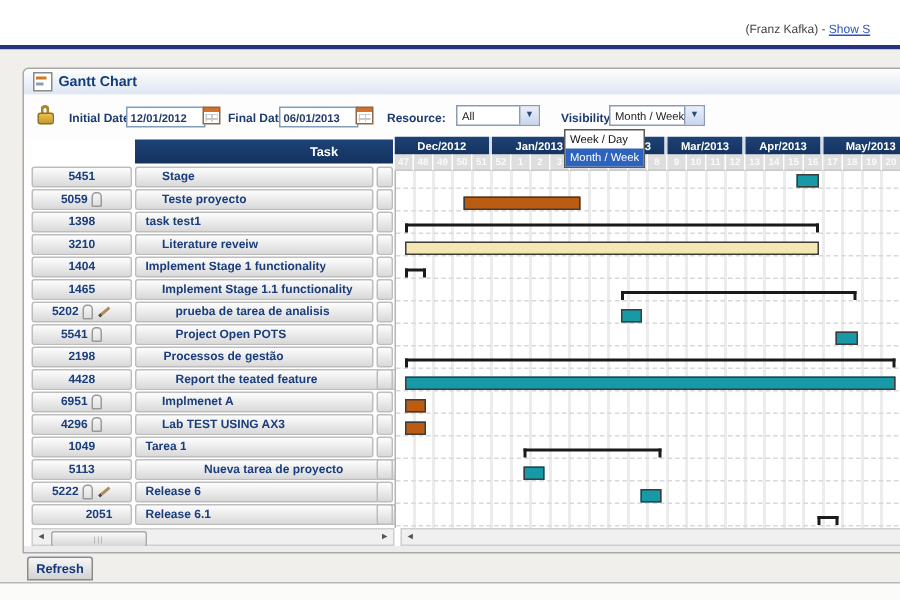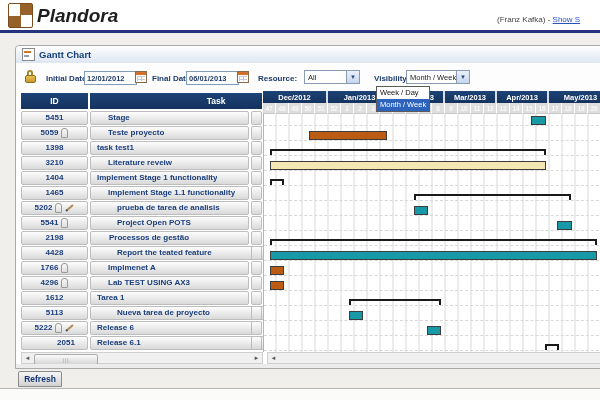--- a/index.html
+++ b/index.html
@@ -102,24 +102,20 @@
   .refresh-btn{position:absolute;left:18px;top:371px;width:44px;height:16px;
     background:linear-gradient(#f6f6f6,#d2d2d2);border:1px solid #8a8a8a;border-radius:2px 2px 0 0;
     font-family:"Liberation Sans",sans-serif;font-size:8.5px;font-weight:bold;color:#13367a;cursor:pointer;padding:0;}
 </style>
 </head>
 <body>
 
 <div id="app">
 
   <div class="top-header">
-    <div class="logo">
-      <span class="logo-icon"></span>
-      <span class="logo-text">Plandora</span>
-    </div>
     <div class="user-session">
       <span>(Franz Kafka) -</span>
       <a>Show S</a>
     </div>
   </div>
   <div class="header-divider"></div>
   <div class="page-bg"></div>
 
   <div class="panel">
     <div class="panel-header">
@@ -148,21 +144,20 @@
         <span class="sel-text">Month / Week</span>
         <span class="sel-arrow">▼</span>
       </div>
     </div>
 
     <div class="dropdown" id="visibility-dropdown">
         <div class="dd-item">Week / Day</div>
         <div class="dd-item selected">Month / Week</div>
       </div>
 
-    <div class="thead" style="left:5px;width:67px">ID</div>
     <div class="thead" style="left:74px;width:172px;padding-left:80px;box-sizing:border-box">Task</div>
 
     <div id="task-rows">
         <div class="rowbtn" style="left: 5px; top: 65px; width: 67px; justify-content: center;">
           <span class="id-text">5451</span>
         </div>
         <div class="rowbtn" style="left: 74px; top: 65px; width: 159px;">
           <span class="task-text" style="padding-left: 17px;">Stage</span>
         </div>
         <div class="rowbtn" style="left: 235px; top: 65px; width: 11px;"></div>
@@ -227,46 +222,46 @@
         </div>
         <div class="rowbtn" style="left: 235px; top: 185px; width: 11px;"></div>
         <div class="rowbtn" style="left: 5px; top: 200px; width: 67px; justify-content: center;">
           <span class="id-text">4428</span>
         </div>
         <div class="rowbtn" style="left: 74px; top: 200px; width: 177px;">
           <span class="task-text" style="padding-left: 26px;">Report the teated feature</span>
         </div>
         <div class="rowbtn" style="left: 235px; top: 200px; width: 11px;"></div>
         <div class="rowbtn" style="left: 5px; top: 215px; width: 67px; justify-content: center;">
-          <span class="id-text">1766</span>
+          <span class="id-text">6951</span>
           <span class="attachment-icon"></span>
         </div>
         <div class="rowbtn" style="left: 74px; top: 215px; width: 159px;">
           <span class="task-text" style="padding-left: 17px;">Implmenet A</span>
         </div>
         <div class="rowbtn" style="left: 235px; top: 215px; width: 11px;"></div>
         <div class="rowbtn" style="left: 5px; top: 230px; width: 67px; justify-content: center;">
           <span class="id-text">4296</span>
           <span class="attachment-icon"></span>
         </div>
         <div class="rowbtn" style="left: 74px; top: 230px; width: 159px;">
           <span class="task-text" style="padding-left: 17px;">Lab TEST USING AX3</span>
         </div>
         <div class="rowbtn" style="left: 235px; top: 230px; width: 11px;"></div>
         <div class="rowbtn" style="left: 5px; top: 245px; width: 67px; justify-content: center;">
-          <span class="id-text">1612</span>
+          <span class="id-text">1049</span>
         </div>
         <div class="rowbtn" style="left: 74px; top: 245px; width: 159px;">
           <span class="task-text" style="padding-left: 6px;">Tarea 1</span>
         </div>
         <div class="rowbtn" style="left: 235px; top: 245px; width: 11px;"></div>
         <div class="rowbtn" style="left: 5px; top: 260px; width: 67px; justify-content: center;">
           <span class="id-text">5113</span>
         </div>
-        <div class="rowbtn" style="left: 74px; top: 260px; width: 190px;">
+        <div class="rowbtn" style="left: 74px; top: 260px; width: 190px; padding-left: 19px;">
           <span class="task-text" style="padding-left: 26px;">Nueva tarea de proyecto</span>
         </div>
         <div class="rowbtn" style="left: 235px; top: 260px; width: 11px;"></div>
         <div class="rowbtn" style="left: 5px; top: 275px; width: 67px; justify-content: center;">
           <span class="id-text">5222</span>
           <span class="attachment-icon"></span>
           <span class="edit-icon"></span>
         </div>
         <div class="rowbtn" style="left: 74px; top: 275px; width: 163px;">
           <span class="task-text" style="padding-left: 6px;">Release 6</span>

